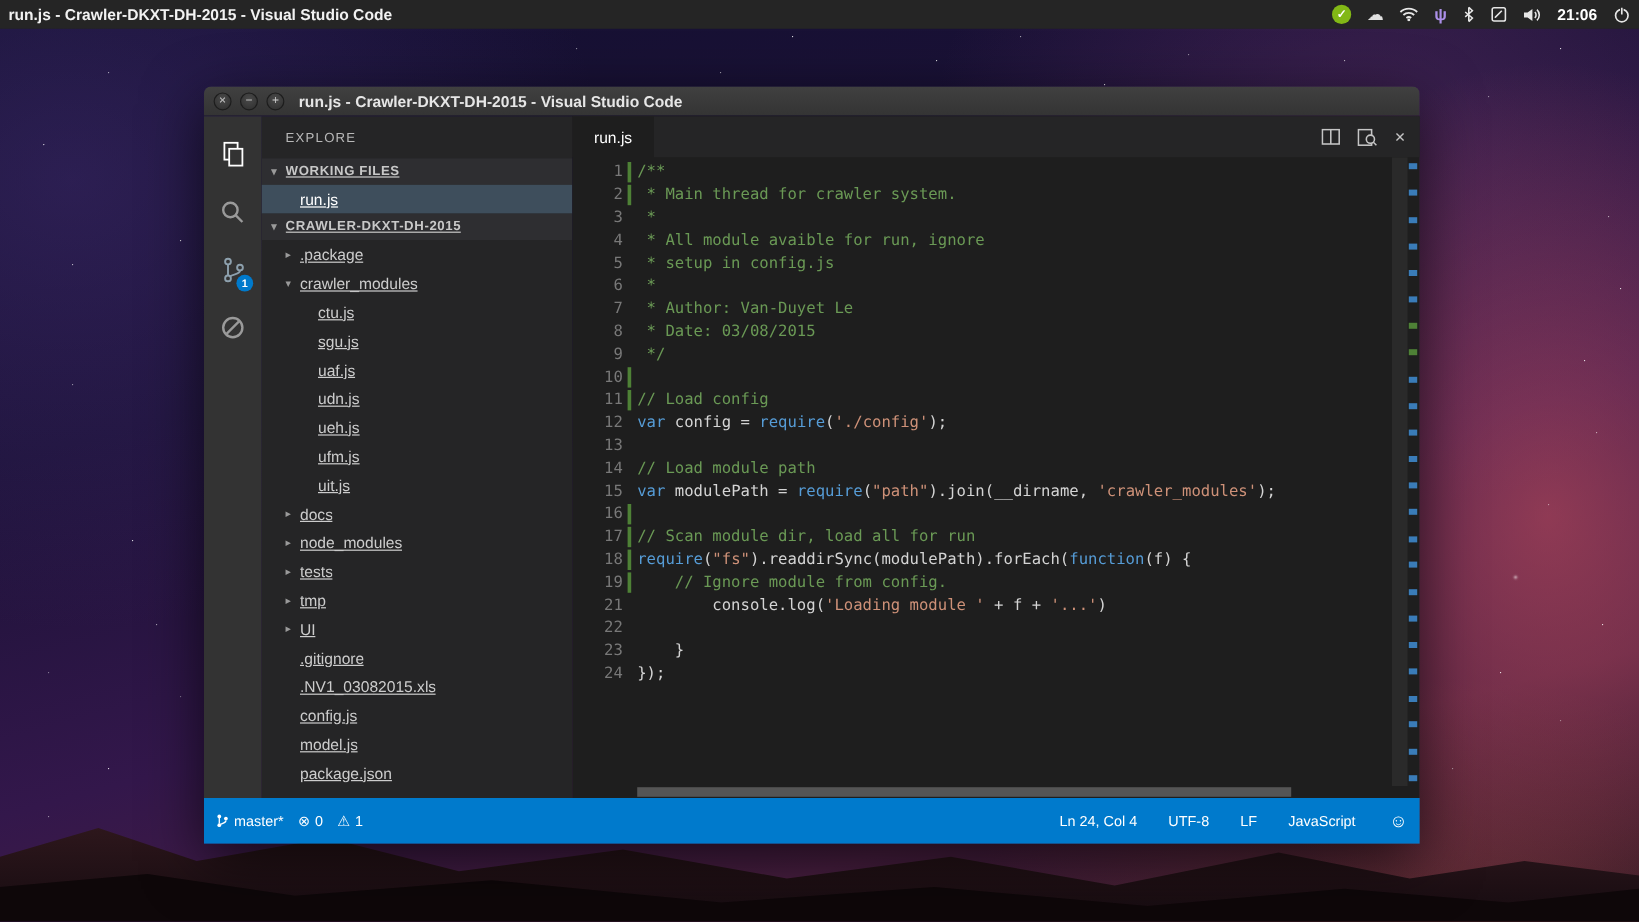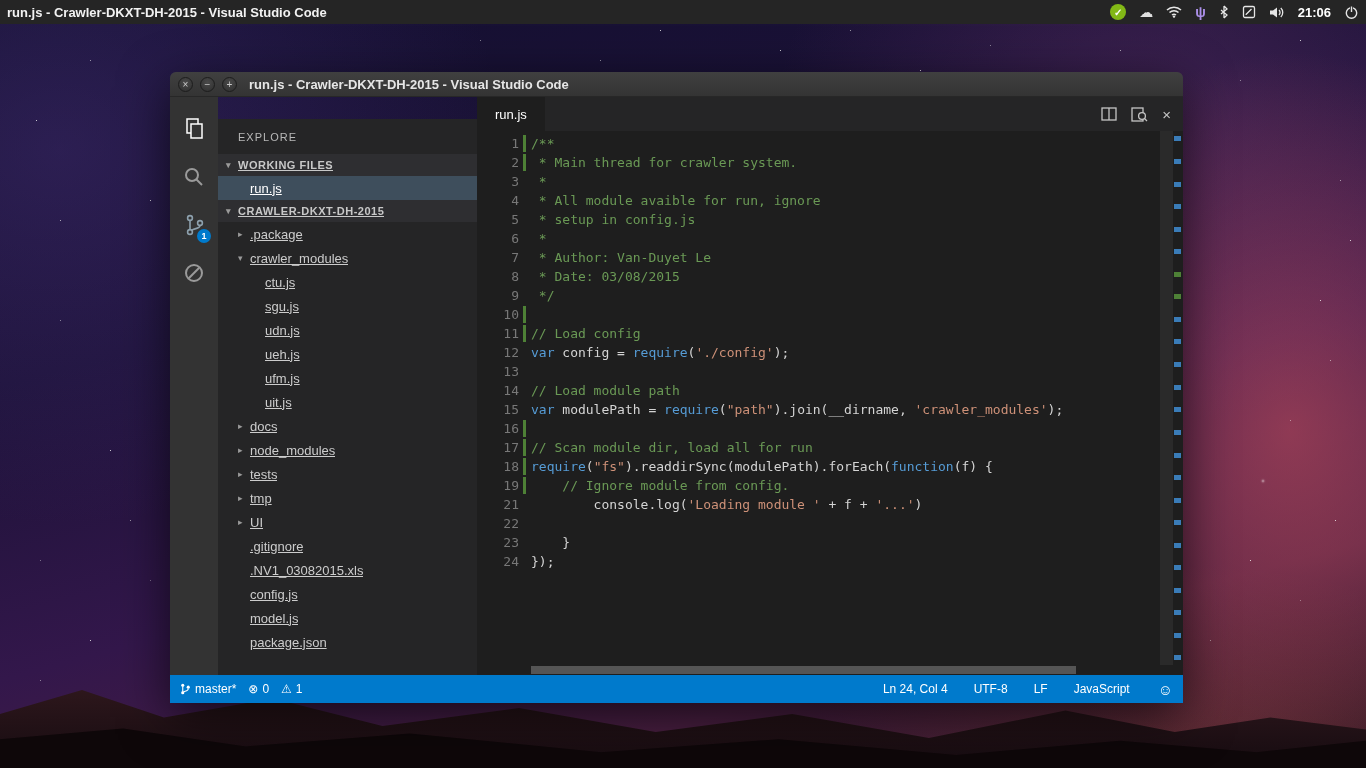--- a/index.html
+++ b/index.html
@@ -56,21 +56,21 @@
   .wtitle{margin-left:12px;color:#e6e6e6;font-weight:bold;font-size:13px;}
   .winbody{flex:1;display:flex;min-height:0;}
 
   
   .activitybar{width:48px;background:#333333;flex:none;display:flex;flex-direction:column;align-items:center;padding-top:8px;}
   .act{width:48px;height:48px;display:flex;align-items:center;justify-content:center;position:relative;cursor:pointer;}
   .badge{position:absolute;right:7px;bottom:6px;min-width:14px;height:14px;border-radius:7px;background:#007acc;
     color:#fff;font-size:9px;line-height:14px;text-align:center;font-weight:bold;}
 
   
-  .sidebar{width:259px;background:#252526;flex:none;display:flex;flex-direction:column;color:#ccc;overflow:hidden;margin-top:22px;}
+  .sidebar{width:259px;background:#252526;flex:none;display:flex;flex-direction:column;color:#ccc;overflow:hidden;}
   .sb-title{height:35px;line-height:37px;padding-left:20px;font-size:11px;letter-spacing:1px;color:#b8b8b8;flex:none;}
   .trow{height:24px;display:flex;align-items:center;font-size:13px;color:#cccccc;cursor:pointer;flex:none;}
   .trow.header{height:22px;background:#2e2e31;font-size:11px;font-weight:bold;letter-spacing:.5px;color:#c8c8c8;padding-left:8px;}
   .trow.item.ind1{padding-left:20px;}
   .trow.item.ind2{padding-left:35px;text-align:center;}
   .trow.sel{background:#3e4e5c;color:#fff;}
   .arrow{width:12px;flex:none;font-size:9px;color:#9a9a9a;}
   .label{white-space:nowrap;overflow:hidden;text-decoration:underline;}
 
   
@@ -88,21 +88,21 @@
   .ct{flex:none;}
   .tk-c{color:#6a9955}.tk-k{color:#569cd6}.tk-s{color:#ce9178}.tk-d{color:#d4d4d4}.tk-r{color:#d16969}
   .vsb{position:absolute;top:0;right:10px;width:13px;bottom:10px;background:rgba(121,121,121,.13);}
   .ruler{position:absolute;top:0;right:0;width:10px;bottom:0;}
   .rm{position:absolute;right:2px;width:7px;height:5px;}
   .rm.b{background:#3a7cb8}.rm.g{background:#4e8136}
   .hsb{position:absolute;left:54px;right:26px;bottom:0;height:9px;}
   .hthumb{position:absolute;left:0;width:87%;top:0;bottom:1px;background:#555;cursor:pointer;}
 
   
-  .statusbar{height:28px;background:#007acc;flex:none;display:flex;align-items:center;color:#fff;font-size:12px;padding:0 10px;}
+  .statusbar{height:38px;background:#007acc;flex:none;display:flex;align-items:center;color:#fff;font-size:12px;padding:0 10px;}
   .sb-left{display:flex;align-items:center;gap:12px;}
   .sb-item{display:inline-flex;align-items:center;gap:4px;cursor:pointer;}
   .sb-glyph{font-style:normal;font-size:12px;}
   .sb-right{margin-left:auto;display:flex;align-items:center;gap:26px;}
   .smiley{font-size:15px;margin-left:2px;}
   svg{display:block;}
 </style>
 </head>
 <body>
 
@@ -226,20 +226,24 @@
           <div class="trow item ind2">
             <span class="arrow"></span>
             <span class="label">ctu.js</span>
           </div>
           <div class="trow item ind2">
             <span class="arrow"></span>
             <span class="label">sgu.js</span>
           </div>
           <div class="trow item ind2">
             <span class="arrow"></span>
+            <span class="label">uaf.js</span>
+          </div>
+          <div class="trow item ind2">
+            <span class="arrow"></span>
             <span class="label">udn.js</span>
           </div>
           <div class="trow item ind2">
             <span class="arrow"></span>
             <span class="label">ueh.js</span>
           </div>
           <div class="trow item ind2">
             <span class="arrow"></span>
             <span class="label">ufm.js</span>
           </div>

